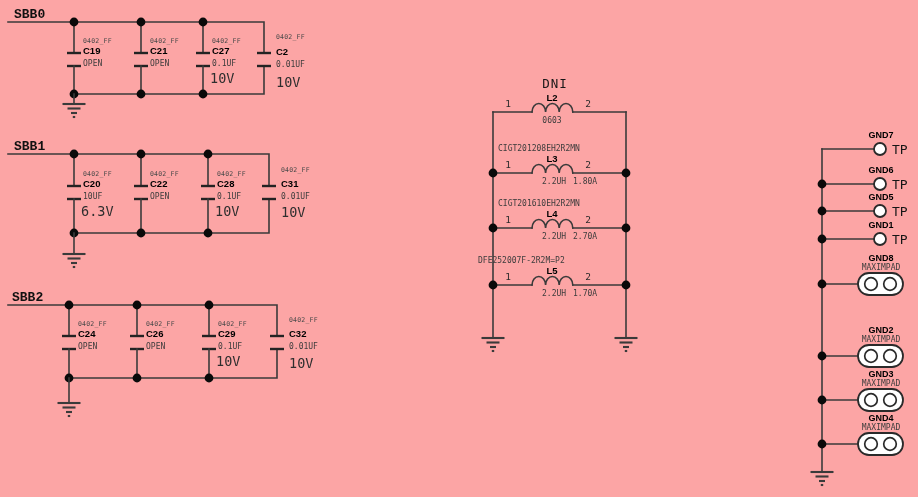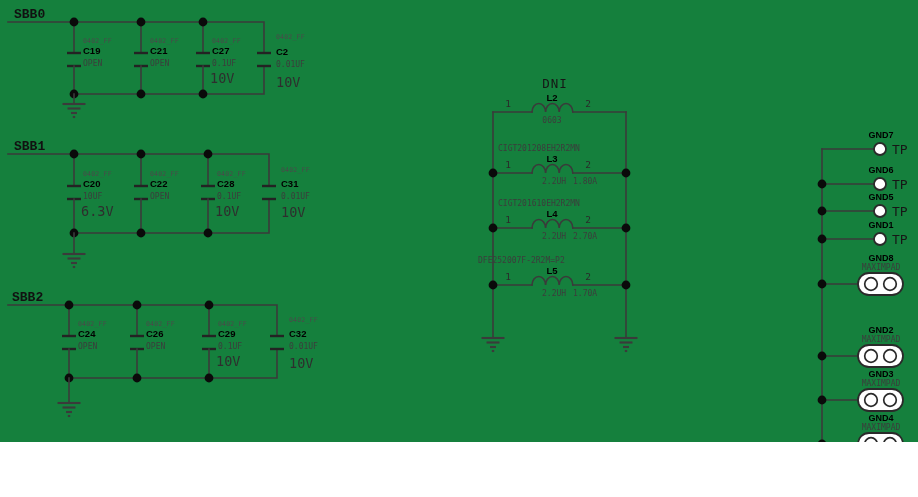--- a/index.html
+++ b/index.html
@@ -1,16 +1,16 @@
 <!DOCTYPE html>
 <html><head>
 <meta charset="utf-8">
 <style>
   html,body { margin:0; padding:0; background:#fff; }
-  .stage { position:relative; width:918px; height:442px; background:#15803d; overflow:hidden;
+  .stage { position:relative; width:918px; height:497px; background:#fca5a5; overflow:hidden;
            font-family:"DejaVu Sans Mono", monospace; }
   svg { display:block; }
   .w    { stroke:#3a3a3a; stroke-width:1.6; fill:none; stroke-linecap:square; }
   .plate{ stroke:#232323; stroke-width:2.4; stroke-linecap:butt; }
   .gndl { stroke:#3a3a3a; stroke-width:2.1; stroke-linecap:butt; }
   .dot  { fill:#0a0a0a; stroke:none; }
   .tpc  { fill:#ffffff; stroke:#2a2a2a; stroke-width:1.8; }
   .pad  { fill:#ffffff; stroke:#2a2a2a; stroke-width:1.8; }
   .padc { fill:#ffffff; stroke:#2a2a2a; stroke-width:1.7; }
   text  { fill:#2e2e2e; }

